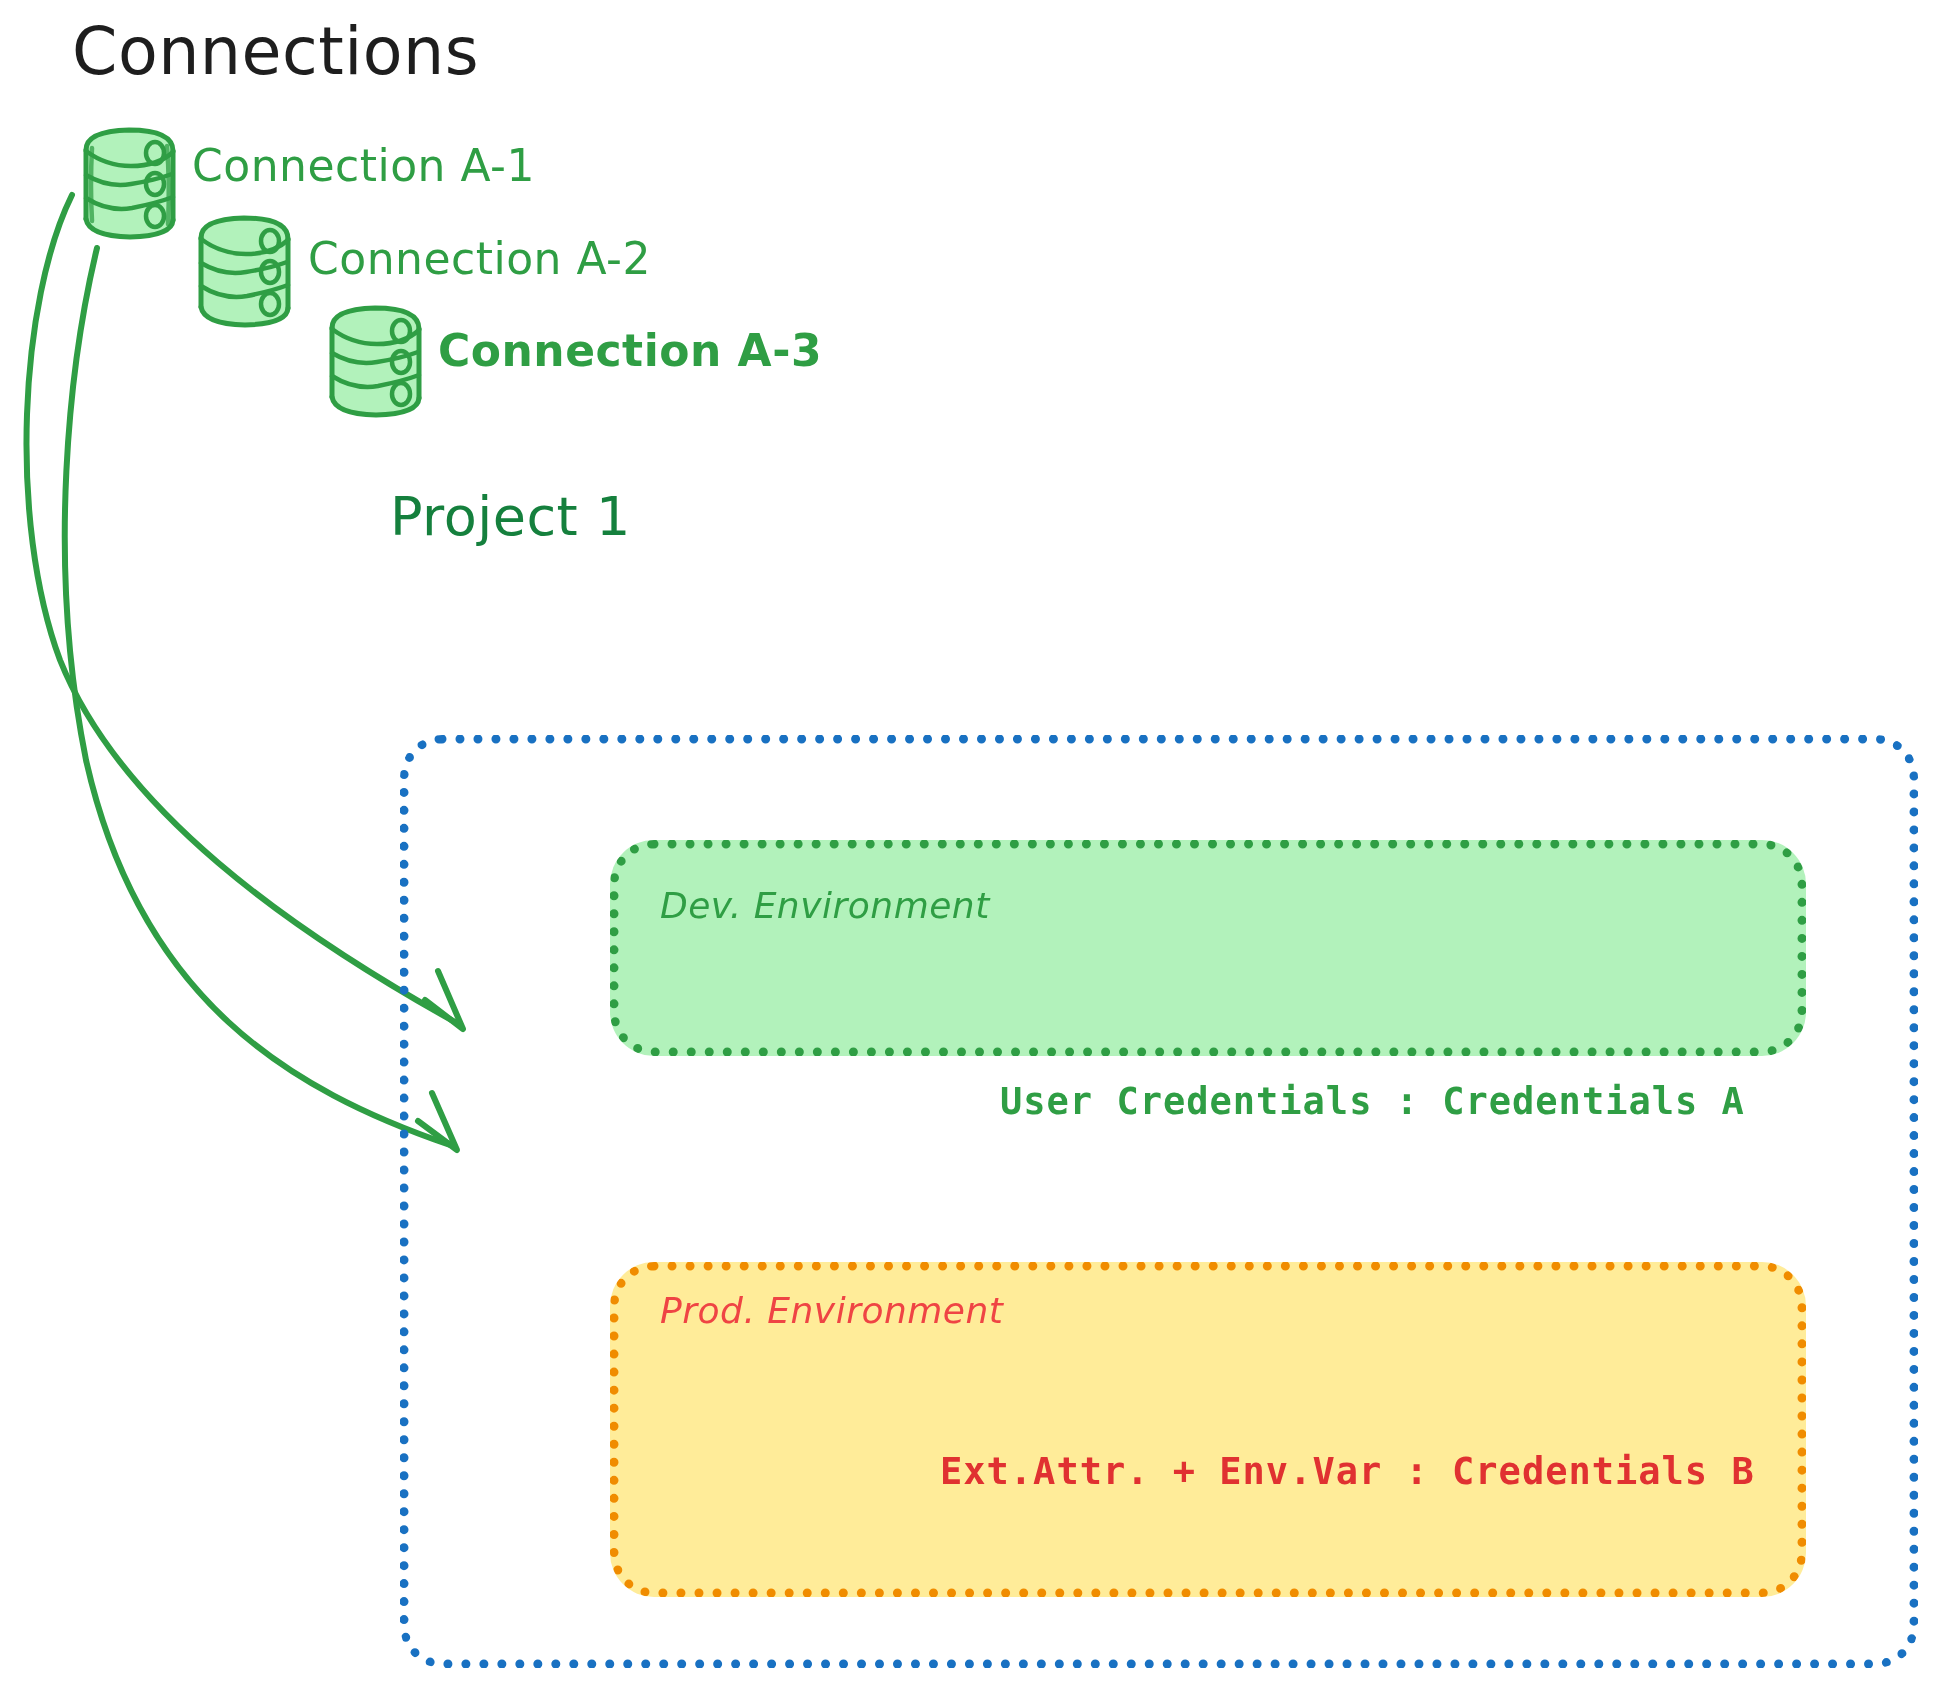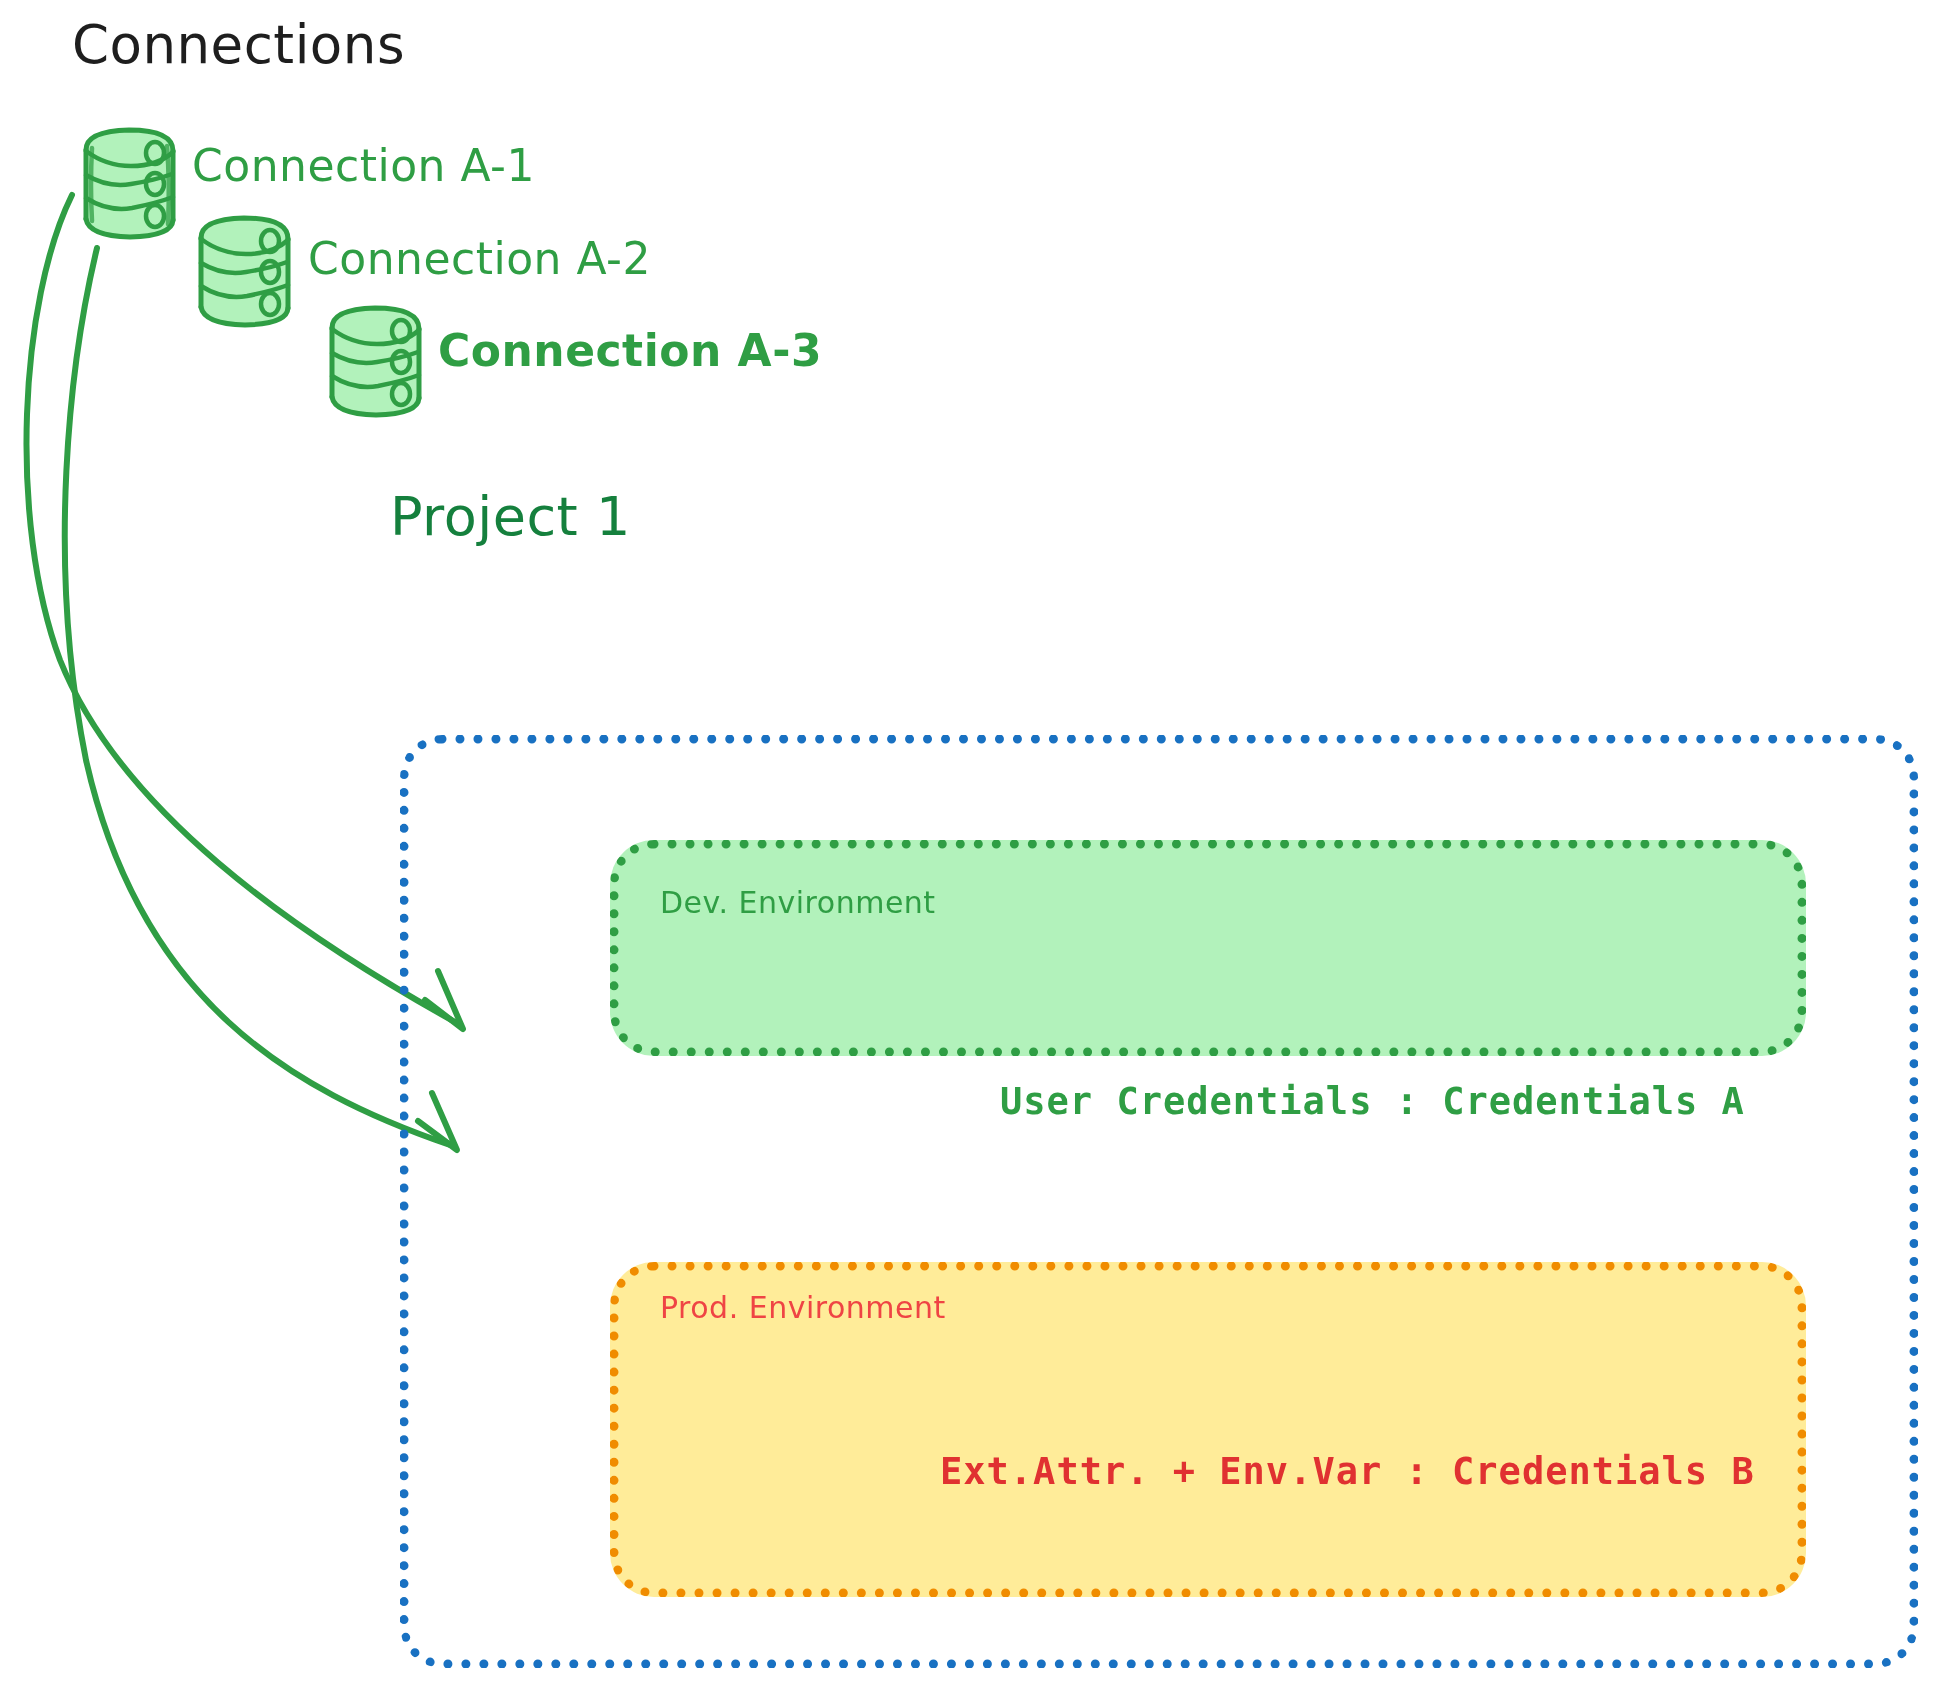--- a/index.html
+++ b/index.html
@@ -33,21 +33,21 @@
   }
   .mono {
     font-family: "DejaVu Sans Mono", monospace;
     font-weight: 700;
   }
 
   #title-connections {
     position: absolute;
     left: 72px;
     top: 14px;
-    font-size: 53px;
+    font-size: 65px;
     color: #1e1e1e;
     white-space: nowrap;
   }
 
   .conn-label {
     position: absolute;
     font-size: 44px;
     color: #2f9e44;
     white-space: nowrap;
   }
@@ -95,22 +95,23 @@
     border: 9px dotted #f08c00;
     border-radius: 44px;
     background: #ffec99;
   }
   
   #dev-box  { left: 495px; top: 671px;  width: 962px;  height: 290px; }
   #prod-box { left: 487px; top: 1014px; width: 962px;  height: 283px; }
 
   .env-title {
     position: absolute;
-    font-size: 30px;
-    white-space: nowrap;
+    font-size: 36px;
+    white-space: nowrap;
+    font-style: italic;
   }
   #dev-title {
     left: 530px;
     top: 712px;
     color: #2f9e44;
   }
   #prod-title {
     left: 530px;
     top: 1049px;
     color: #f08c00;

